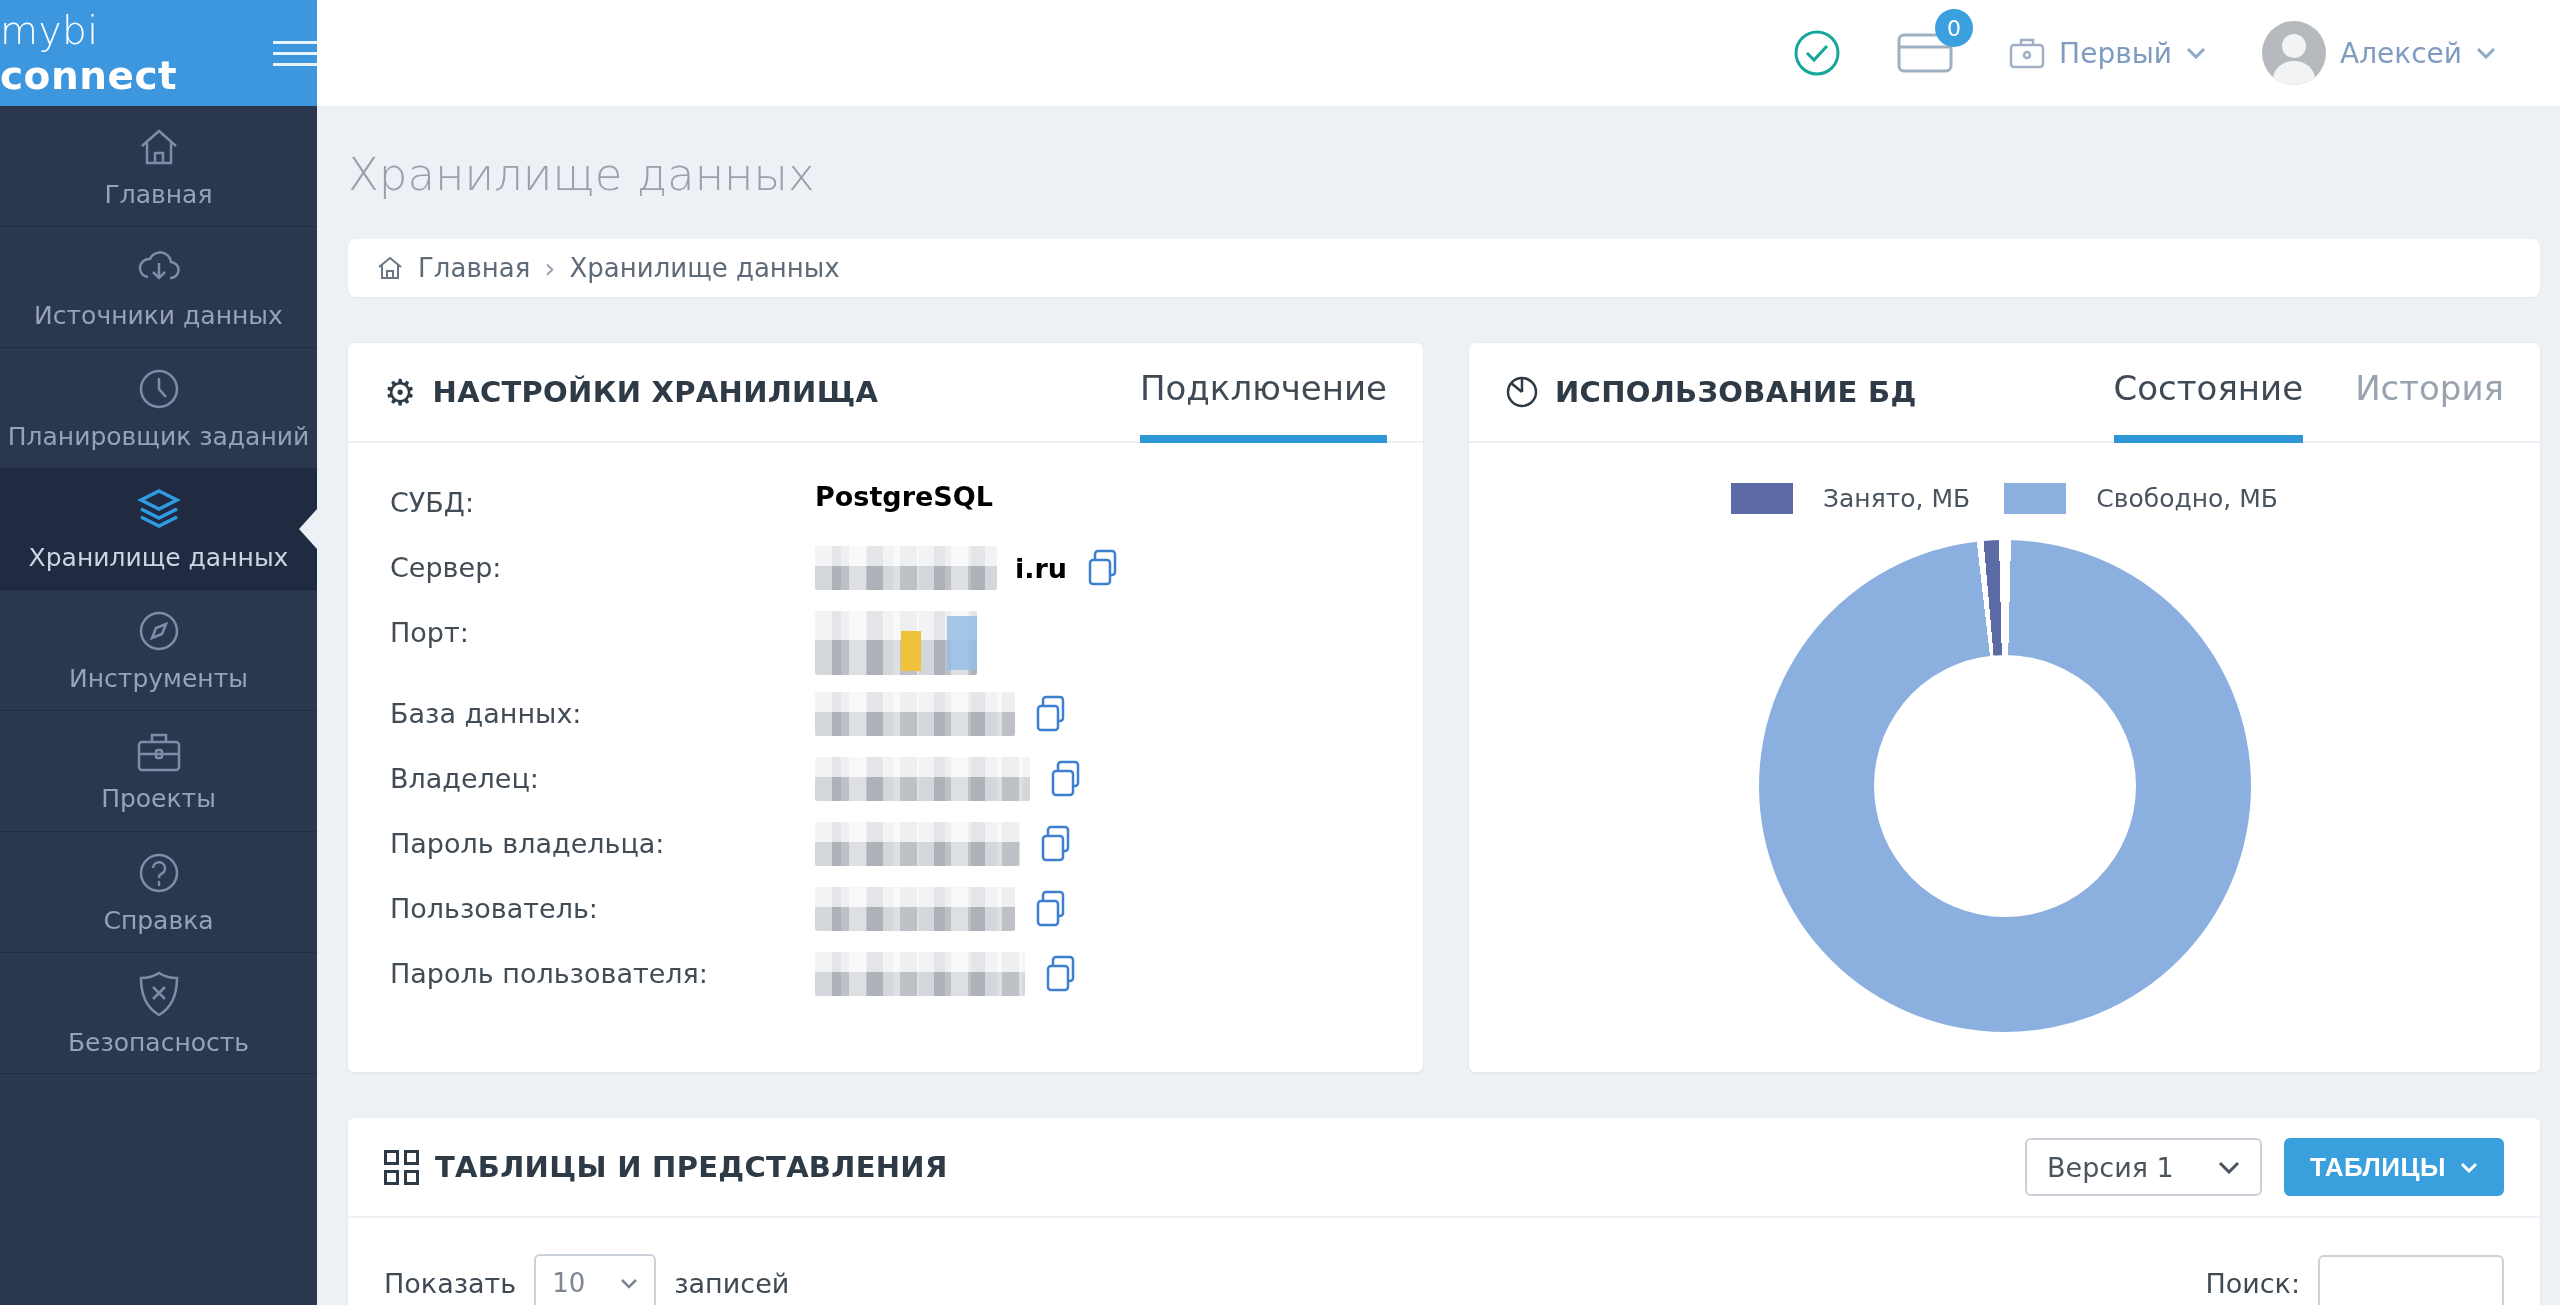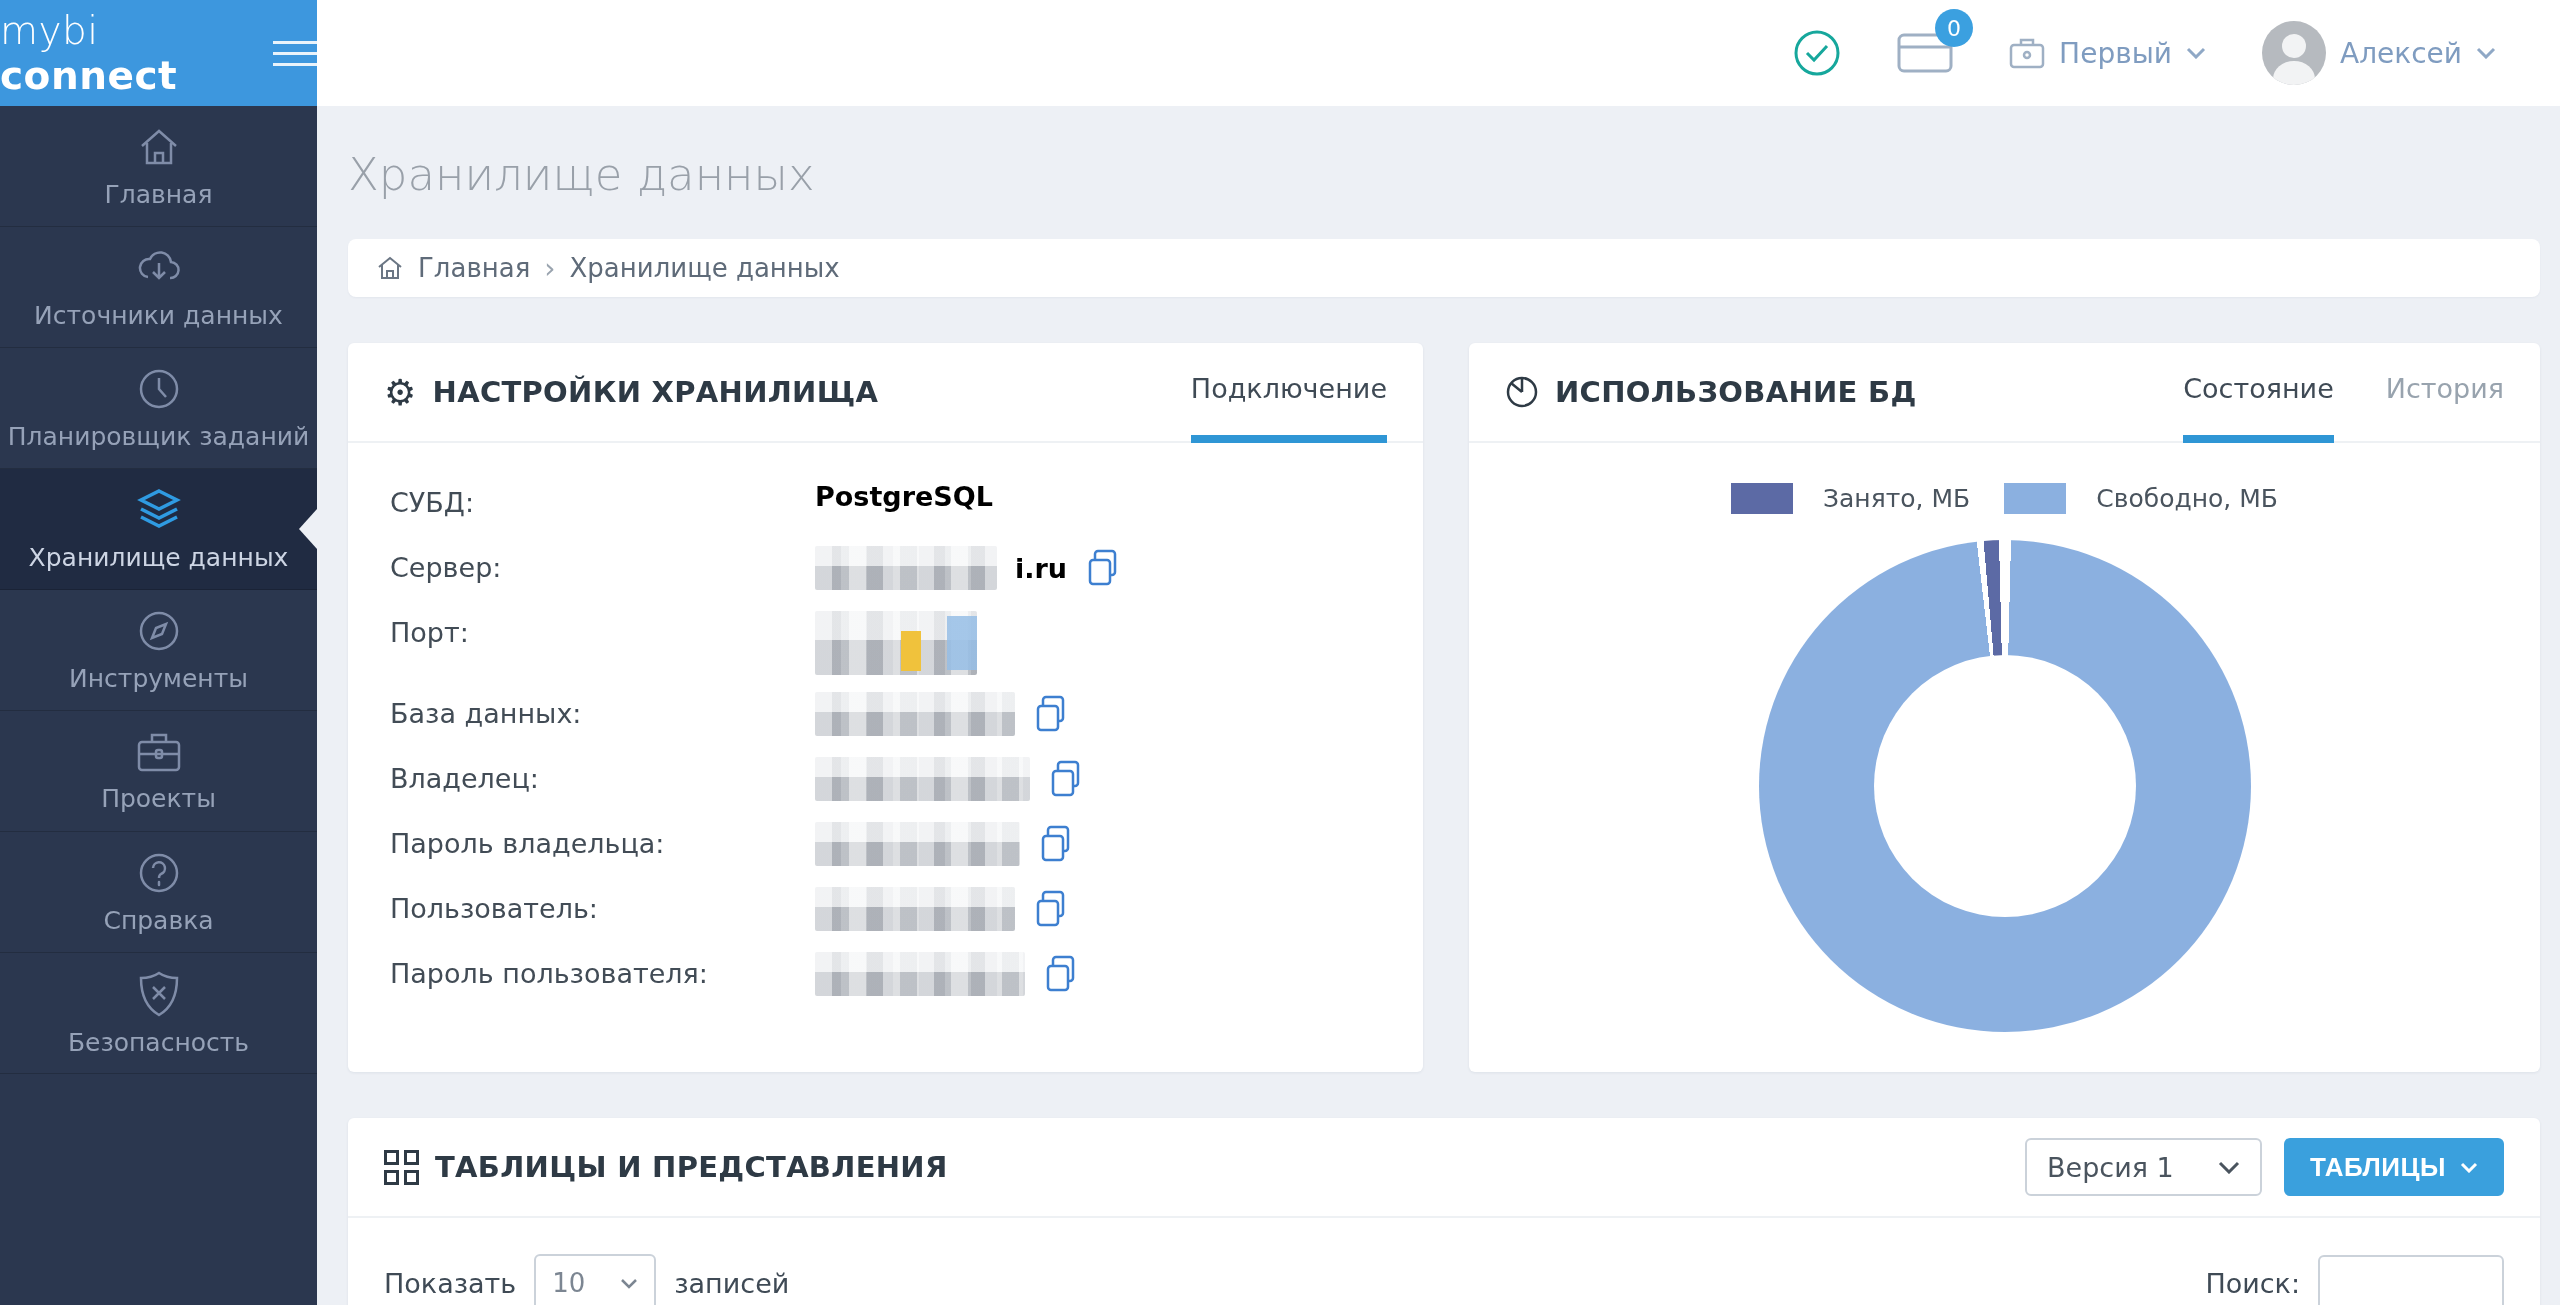--- a/index.html
+++ b/index.html
@@ -46,21 +46,21 @@
 
   .cards-row { display:grid; grid-template-columns:1075px 1fr; gap:46px; margin-top:46px; }
   .card { background:#fff; border-radius:6px; box-shadow:0 1px 3px rgba(40,60,90,.08); }
 
   .card-head { display:flex; align-items:stretch; justify-content:space-between;
     padding:0 36px; height:100px; border-bottom:2px solid #eef1f4; }
   .card-title { display:flex; align-items:center; gap:16px; color:#2e3a45; font-size:29px; font-weight:700;
     letter-spacing:.3px; }
   .gear-glyph { font-size:36px; font-weight:400; }
   .tabs { display:flex; gap:52px; }
-  .tab { display:flex; align-items:flex-end; padding-bottom:2px; font-size:27px; color:#98a3ae;
+  .tab { display:flex; align-items:flex-end; padding-bottom:2px; font-size:34px; color:#98a3ae;
     cursor:pointer; border-bottom:8px solid transparent; margin-bottom:-2px; align-items:center; }
   .tab.active { color:#3f4a55; border-bottom-color:#2f96d5; }
 
   
   .fields { padding:38px 56px 30px 42px; }
   .frow { display:flex; align-items:flex-start; margin-bottom:17px; min-height:48px; }
   .flabel { flex:0 0 425px; color:#424c56; font-size:27px; padding-top:6px; }
   .fvalue { display:flex; align-items:center; gap:18px; }
   .strong-val { color:#000000; font-size:27px; font-weight:700; }
   .mosaic { height:44px; border-radius:2px; background-color:#dadde1;

